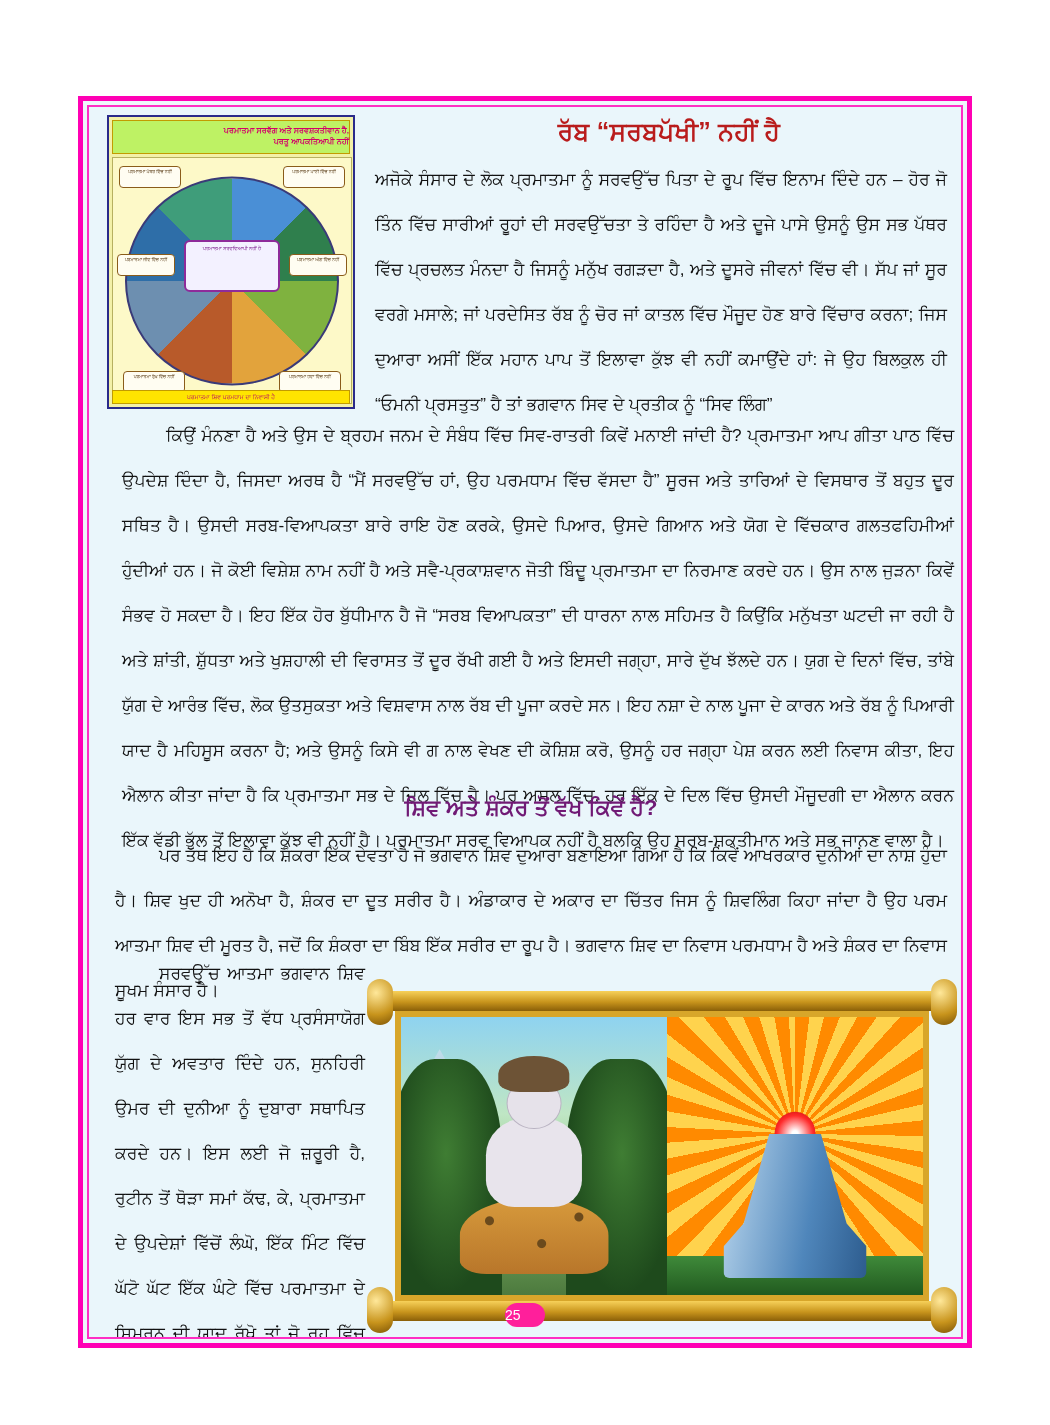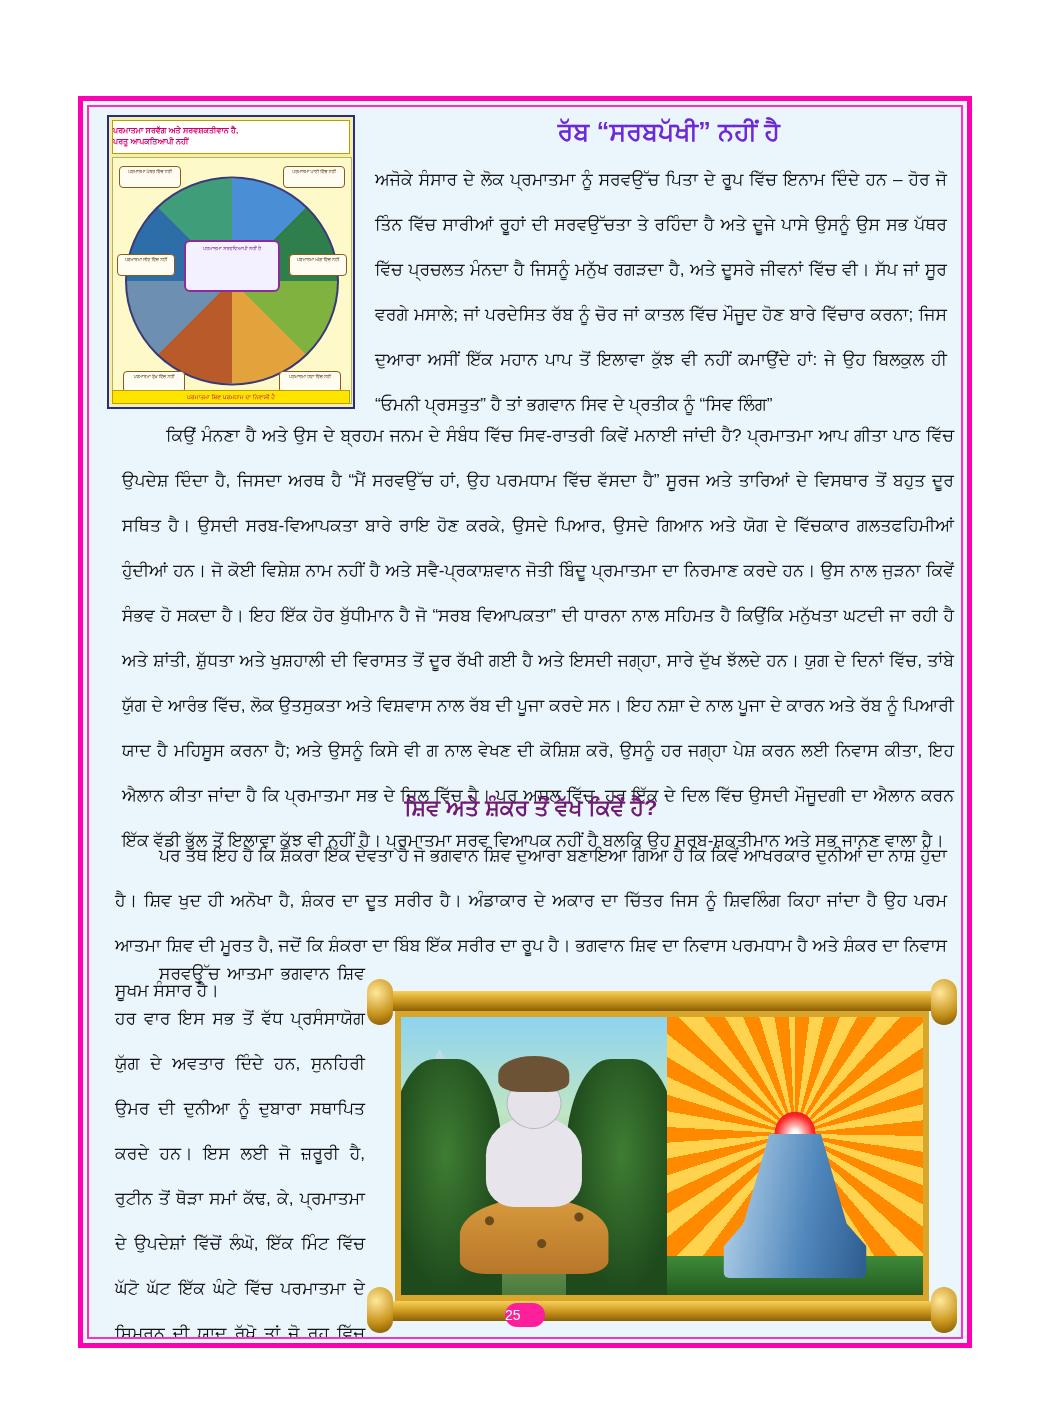--- a/index.html
+++ b/index.html
@@ -37,47 +37,47 @@
     left: 0; top: 0;
     width: 100%;
     height: 300px;
   }
   .title {
     position: absolute;
     left: 300px;
     top: 10px;
     width: 560px;
     text-align: center;
-    color: #6d28d9;
+    color: #b91c1c;
     font-size: 25px;
     font-weight: bold;
     letter-spacing: 0.3px;
   }
   
   .poster {
     position: absolute;
     left: 18px;
     top: 8px;
     width: 244px;
     height: 290px;
     border: 2px solid #2a2a8a;
     background: #f3f0a8;
     overflow: hidden;
   }
   .poster-band {
     position: absolute;
     left: 3px; top: 3px;
     width: calc(100% - 6px);
     height: 34px;
-    background: #ffffff;
+    background: #bef264;
     border: 1px solid #c29b00;
     color: #d2006a;
     font-size: 8px;
     font-weight: bold;
-    text-align: left;
+    text-align: right;
     line-height: 11px;
     padding-top: 4px;
     box-sizing: border-box;
   }
   .poster-body {
     position: absolute;
     left: 3px; top: 40px;
     width: calc(100% - 6px);
     height: 245px;
     background: #fdf9c8;

